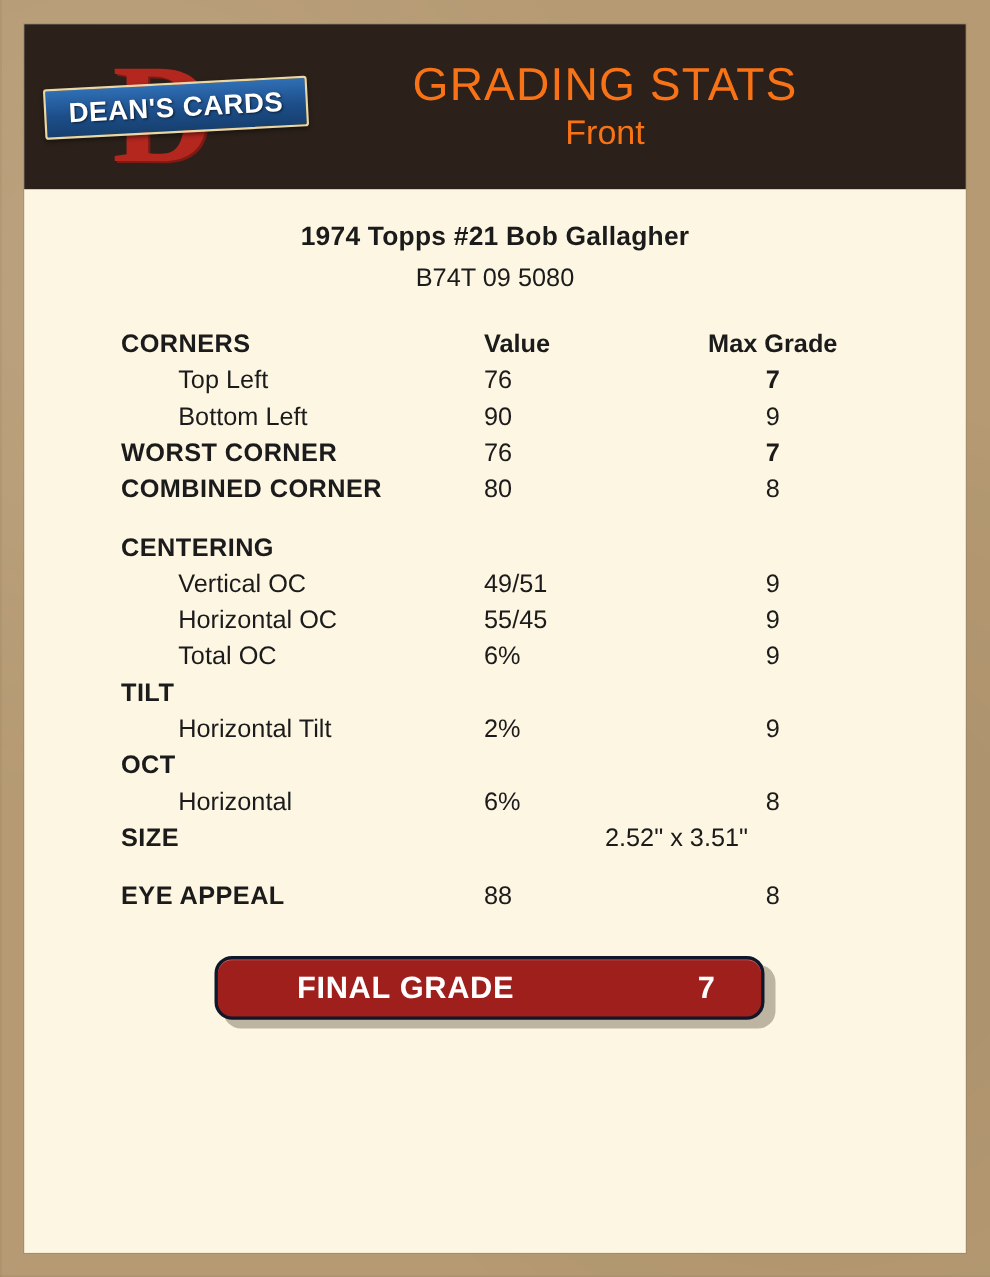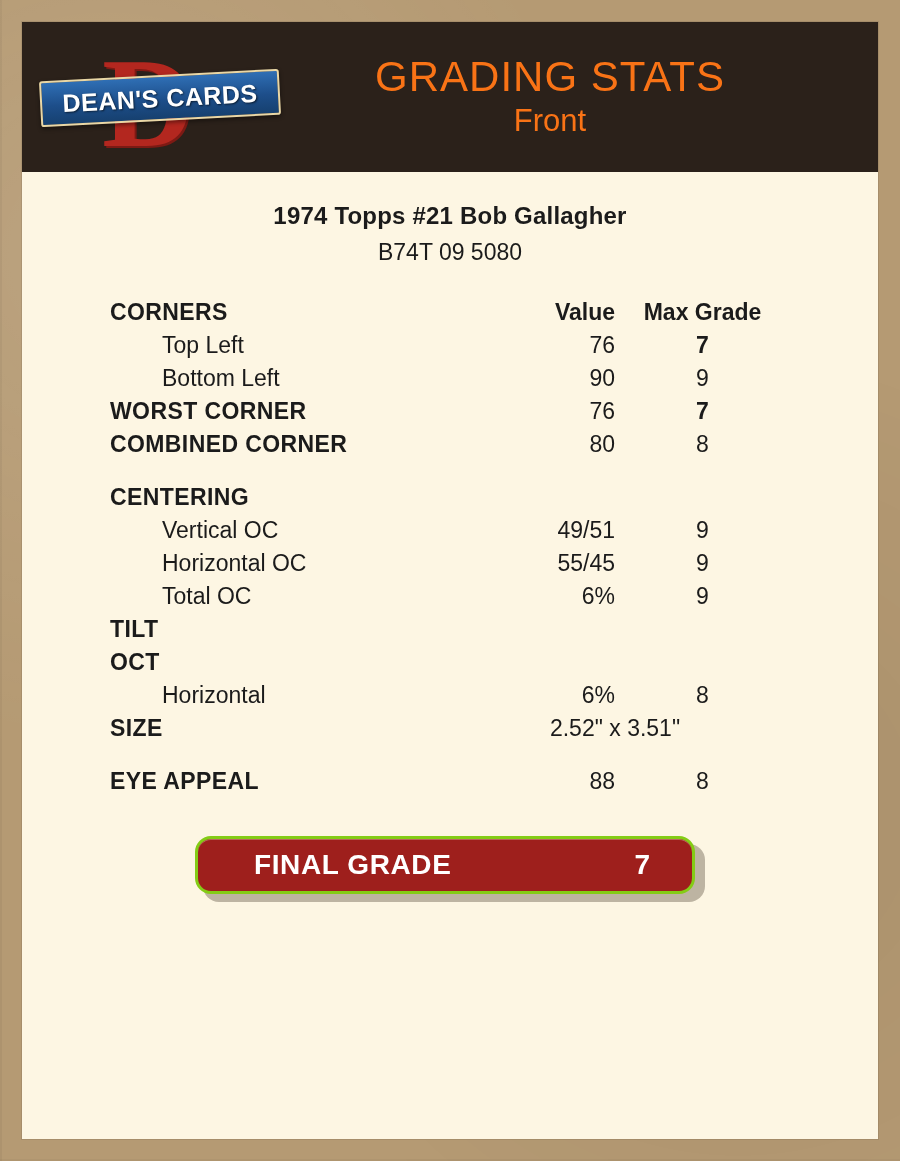--- a/index.html
+++ b/index.html
@@ -122,21 +122,21 @@
     margin: 30px auto 0 auto;
     border-collapse: collapse;
   }
   table.stats td {
     font-size: 23px;
     color: #1b1b1b;
     padding: 3px 0;
     vertical-align: baseline;
   }
   td.label { width: 330px; }
-  td.value { width: 175px; text-align: right; }
+  td.value { width: 175px; text-align: left; }
   td.grade { width: 175px; text-align: center; }
   .section td.label { font-weight: bold; letter-spacing: 0.4px; }
   .indent td.label { padding-left: 52px; }
   .colhead td { font-weight: bold; font-size: 23px; }
   .red { color: #8f1c17; font-weight: bold; }
   .spacer td { height: 20px; padding: 0; }
   .size-row td.size-val {
     text-align: center;
     font-size: 23px;
   }
@@ -152,26 +152,26 @@
     width: 502px;
     height: 58px;
     background: #bdb4a2;
     border-radius: 16px;
   }
   .final-grade {
     position: relative;
     width: 500px;
     height: 58px;
     background: #9e1f1c;
-    border: 3px solid #84cc16;
+    border: 3px solid #0f172a;
     border-radius: 16px;
     display: flex;
     align-items: center;
     justify-content: space-between;
-    padding: 0 42px 0 56px;
+    padding: 0 42px 0 72px;
     color: #ffffff;
     box-shadow: 0 1px 0 rgba(255,255,255,0.3) inset;
   }
   .final-grade .fg-label {
     font-size: 28px;
     font-weight: bold;
     letter-spacing: 0.6px;
   }
   .final-grade .fg-value {
     font-size: 28px;
@@ -255,20 +255,25 @@
           <td class="label">Total OC</td>
           <td class="value">6%</td>
           <td class="grade">9</td>
         </tr>
 
         <tr class="section">
           <td class="label">TILT</td>
           <td class="value"></td>
           <td class="grade"></td>
         </tr>
+        <tr class="indent">
+          <td class="label">Horizontal Tilt</td>
+          <td class="value">2%</td>
+          <td class="grade">9</td>
+        </tr>
 
         <tr class="section">
           <td class="label">OCT</td>
           <td class="value"></td>
           <td class="grade"></td>
         </tr>
         <tr class="indent">
           <td class="label">Horizontal</td>
           <td class="value">6%</td>
           <td class="grade">8</td>

